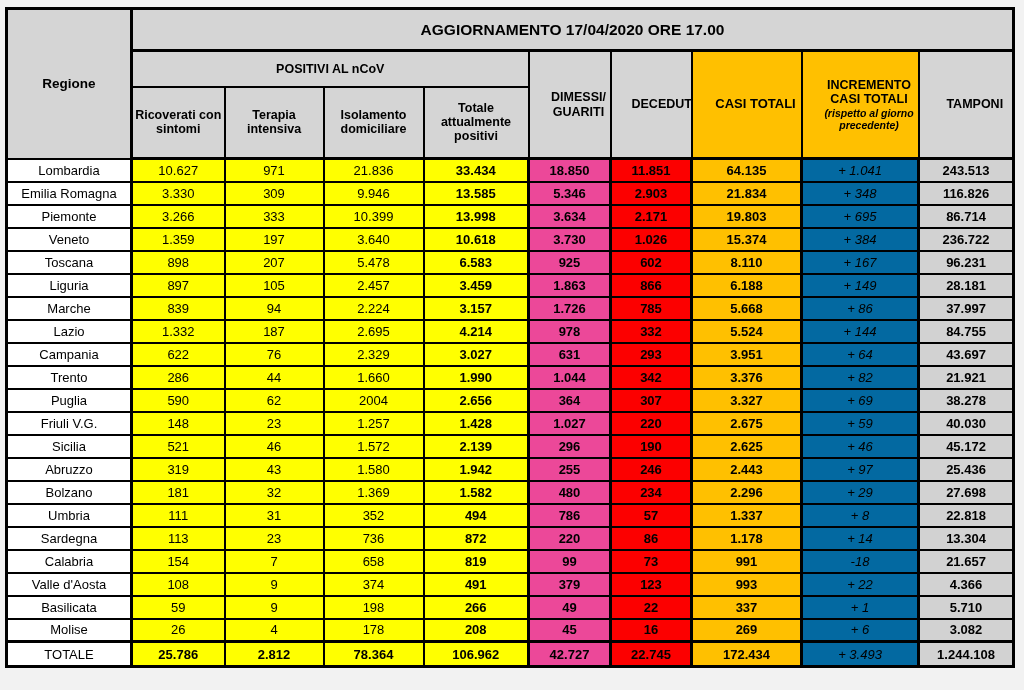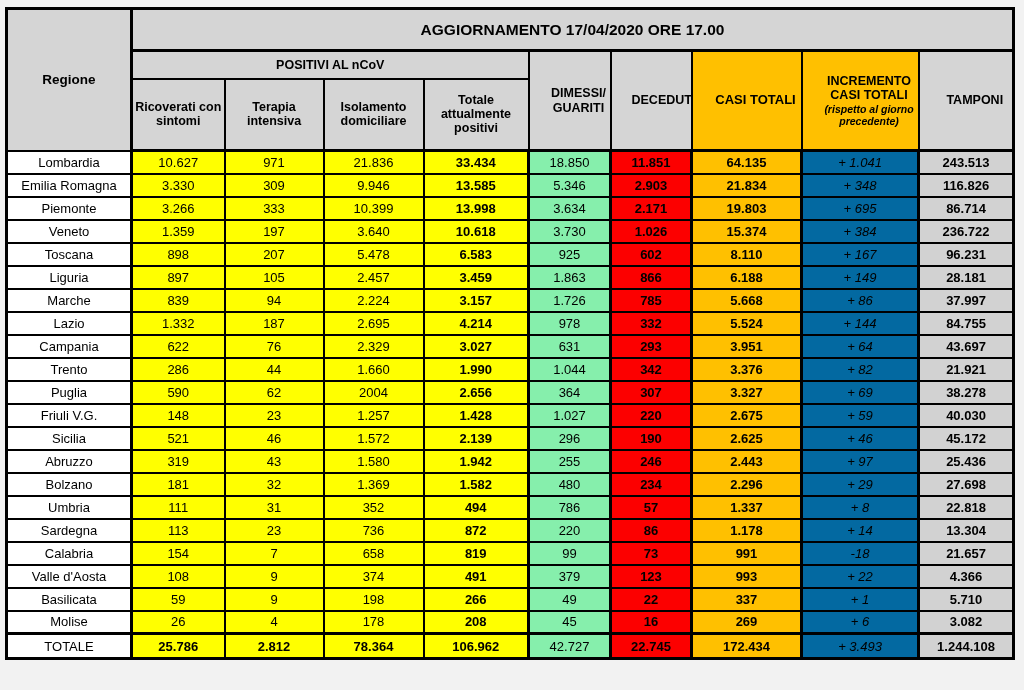--- a/index.html
+++ b/index.html
@@ -23,33 +23,33 @@
     vertical-align:middle;
     overflow:hidden;
     padding:0 2px;
   }
   table.covid { border:3px solid #000; }
 
   
   th { background:#d5d5d5; font-weight:700; font-size:12.5px; line-height:1.15; }
   th.title-cell { font-size:15.5px; height:42px; border-bottom-width:3px; }
   th.regione-cell { border-right-width:3px; font-size:13.5px; }
-  th.positivi-cell { height:28px; }
+  th.positivi-cell { height:36px; }
   th.subhdr { height:72px; border-bottom-width:3px; }
   th.merged { border-bottom-width:3px;padding-left:20px; }
   th.orange-hdr { background:#ffc000; }
   th .note { display:block; font-style:italic; font-weight:700; font-size:10.5px; margin-top:1px; }
   th.casi-hdr { font-size:13px; }
 
   
   tbody td, tfoot td { height:23px; font-size:13px; }
   td.c-region { background:#fff; font-weight:400; border-right-width:3px; font-size:13px; }
   td.c-yellow { background:#ffff00; }
   td.c-totpos { background:#ffff00; font-weight:700; border-right-width:3px; }
-  td.c-green  { background:#86efac; font-weight:400; border-right-width:3px; }
+  td.c-green  { background:#ec4899; font-weight:700; border-right-width:3px; }
   td.c-red    { background:#fc0000; font-weight:700; border-right-width:3px;margin-top:12px; }
   td.c-casi   { background:#ffc000; font-weight:700; border-right-width:3px; }
   td.c-incr   { background:#0369a1; font-weight:400; font-style:italic; border-right-width:3px; }
   td.c-tamp   { background:#d2d2d2; font-weight:700; }
   tfoot td { border-top-width:3px; height:25px; font-weight:700; }
   tfoot td.c-yellow { font-weight:700; }
 </style>
 </head>
 <body>
 

